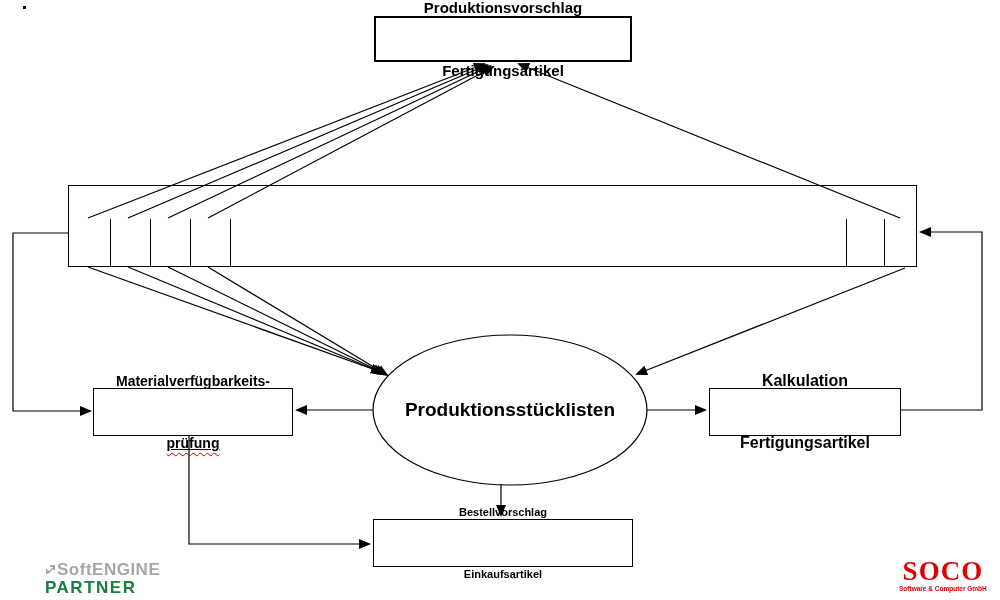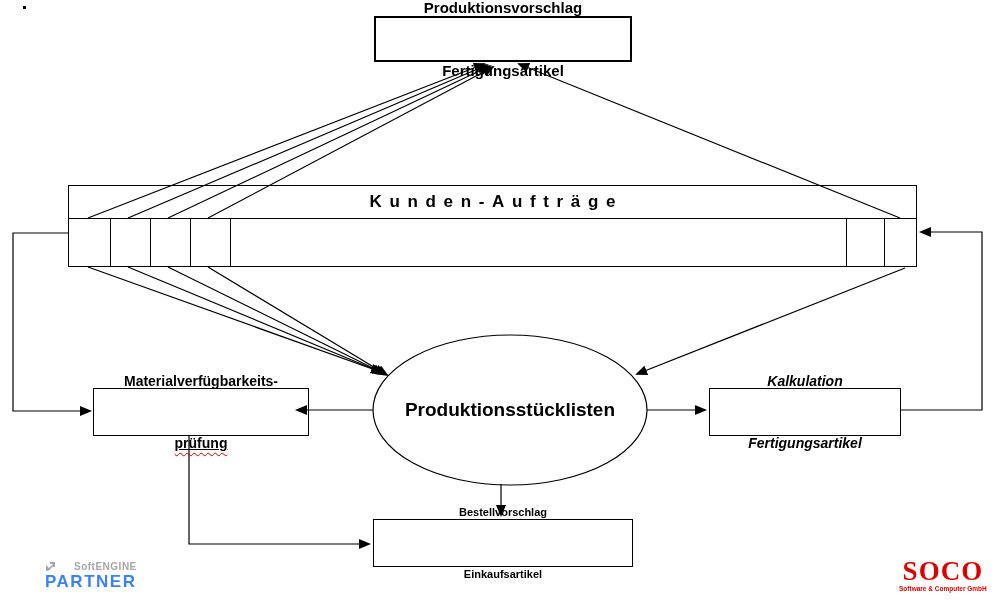--- a/index.html
+++ b/index.html
@@ -14,24 +14,24 @@
 
   
   .node{
     position:absolute;z-index:2;box-sizing:border-box;
     border:1px solid #000;background:transparent;
     display:flex;flex-direction:column;align-items:center;justify-content:center;
     text-align:center;font-weight:bold;color:#000;gap:42px;
   }
   .node .ln{display:block;line-height:21px;font-size:15px;}
   #top-box{left:374px;top:16px;width:258px;height:46px;border-width:2px;background:#fff;}
-  #material-box{left:93px;top:388px;width:216px;height:48px;}
+  #material-box{left:93px;top:388px;width:200px;height:48px;}
   #material-box .ln{font-size:14px;line-height:20px;}
   #kalkulation-box{left:709px;top:388px;width:192px;height:48px;}
-  #kalkulation-box .ln{font-size:14px;line-height:20px;font-style:italic;}
+  #kalkulation-box .ln{font-size:16px;line-height:20px;}
   #bestell-box{left:373px;top:519px;width:260px;height:48px;}
   #bestell-box .ln{font-size:11px;line-height:20px;}
 
   
   #orders-box{
     position:absolute;z-index:2;left:68px;top:185px;width:849px;height:82px;
     box-sizing:border-box;border:1px solid #000;background:transparent;
   }
   #orders-title{
     position:absolute;left:0;top:0;width:100%;height:33px;box-sizing:border-box;
@@ -55,25 +55,25 @@
   .spell{text-decoration:underline solid #000;}
   .spell-w{
     text-decoration:underline wavy #d00000;
     text-decoration-thickness:1px;
     text-underline-offset:4px;
   }
 
   
   #softengine-logo{left:45px;top:561px;z-index:2;line-height:1;}
   #softengine-top{
-    display:flex;align-items:center;gap:18px;
-    color:#a6a6a6;font-weight:bold;font-size:10px;letter-spacing:0.5px;justify-content:flex-end;
+    display:flex;align-items:center;gap:1px;
+    color:#a6a6a6;font-weight:bold;font-size:17px;letter-spacing:0.5px;justify-content:flex-end;
   }
   #softengine-bottom{
-    color:#3b82f6;font-weight:bold;font-size:17px;letter-spacing:1.5px;margin-top:1px;
+    color:#15803d;font-weight:bold;font-size:17px;letter-spacing:1.5px;margin-top:1px;
   }
   #soco-logo{left:899px;top:558px;z-index:2;text-align:center;line-height:1;}
   #soco-name{
     font-family:Liberation Serif, serif;
     color:#dd0000;font-weight:bold;font-size:27px;letter-spacing:1px;
   }
   #soco-tagline{
     color:#dd0000;font-weight:bold;font-size:6.5px;margin-top:1px;white-space:nowrap;
   }
 
@@ -122,21 +122,20 @@
     <polyline points="189,436 189,544 369,544" marker-end="url(#ah)"></polyline>
   </g>
 </svg>
 
 <div class="node" id="top-box">
   <span class="ln">Produktionsvorschlag</span>
   <span class="ln">Fertigungsartikel</span>
 </div>
 
 <div id="orders-box">
-  <div id="orders-title">Kunden-Aufträge</div>
   <div class="cell-divider" style="left:41px"></div>
   <div class="cell-divider" style="left:81px"></div>
   <div class="cell-divider" style="left:121px"></div>
   <div class="cell-divider" style="left:161px"></div>
   <div class="cell-divider" style="left:777px"></div>
   <div class="cell-divider" style="left:815px"></div>
 </div>
 
 <div id="ellipse-label">Produktionsstücklisten</div>
 

